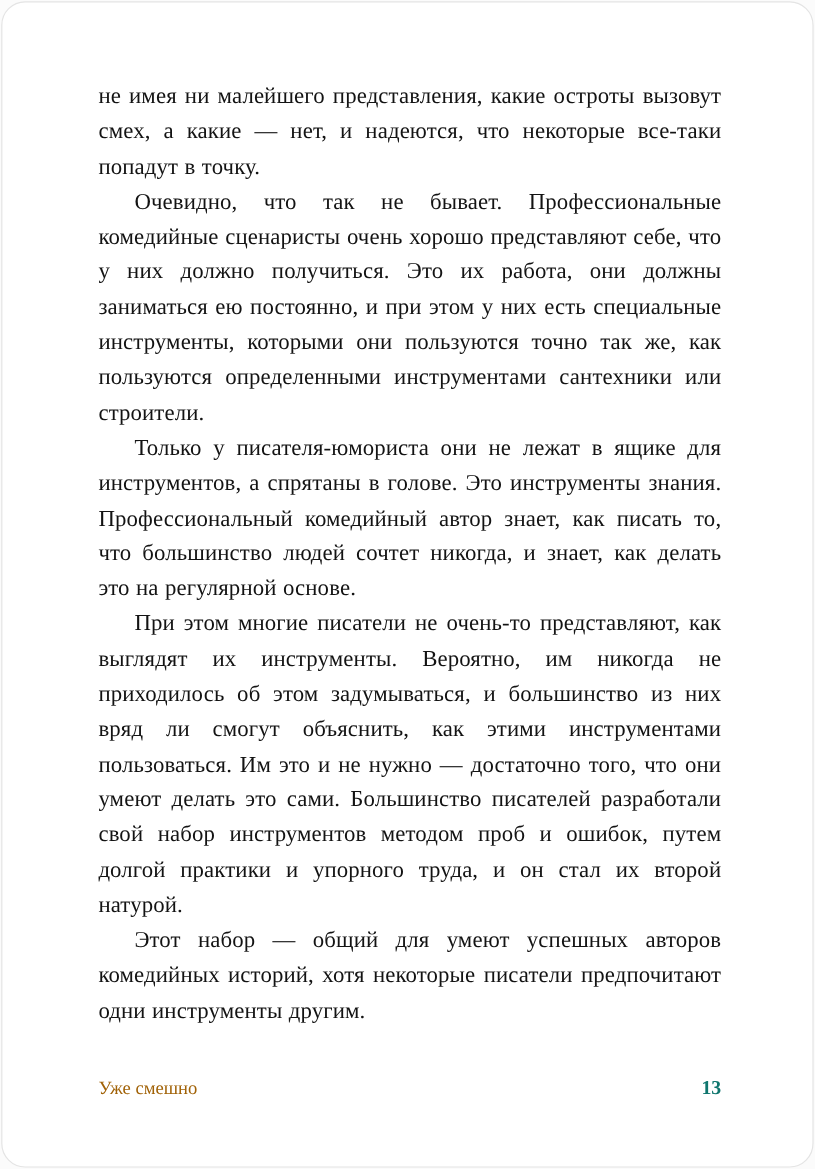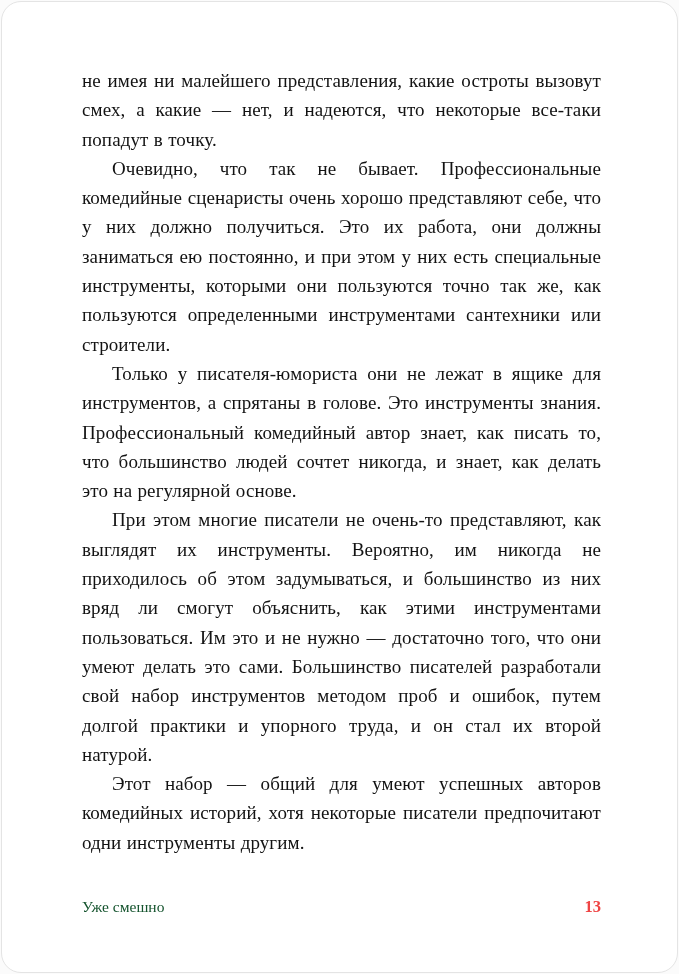--- a/index.html
+++ b/index.html
@@ -49,26 +49,26 @@
     position: absolute;
     left: 80px;
     right: 76px;
     bottom: 55px;
     display: flex;
     justify-content: space-between;
     align-items: baseline;
   }
   .running-title {
     font-size: 15.5px;
-    color: #14532d;
+    color: #a16207;
   }
   .page-number {
     font-size: 16.5px;
     font-weight: bold;
-    color: #ef4444;
+    color: #0f766e;
   }
 </style>
 </head>
 <body>
 
 <div class="page">
 
   <div class="text-block">
     <p class="no-indent">не имея ни малейшего представления, какие остроты вызовут смех, а какие — нет, и надеются, что некоторые все-таки попадут в точку.</p>
     <p>Очевидно, что так не бывает. Профессиональные комедийные сценаристы очень хорошо представляют себе, что у них должно получиться. Это их работа, они должны заниматься ею постоянно, и при этом у них есть специальные инструменты, которыми они пользуются точно так же, как пользуются определенными инструментами сантехники или строители.</p>

